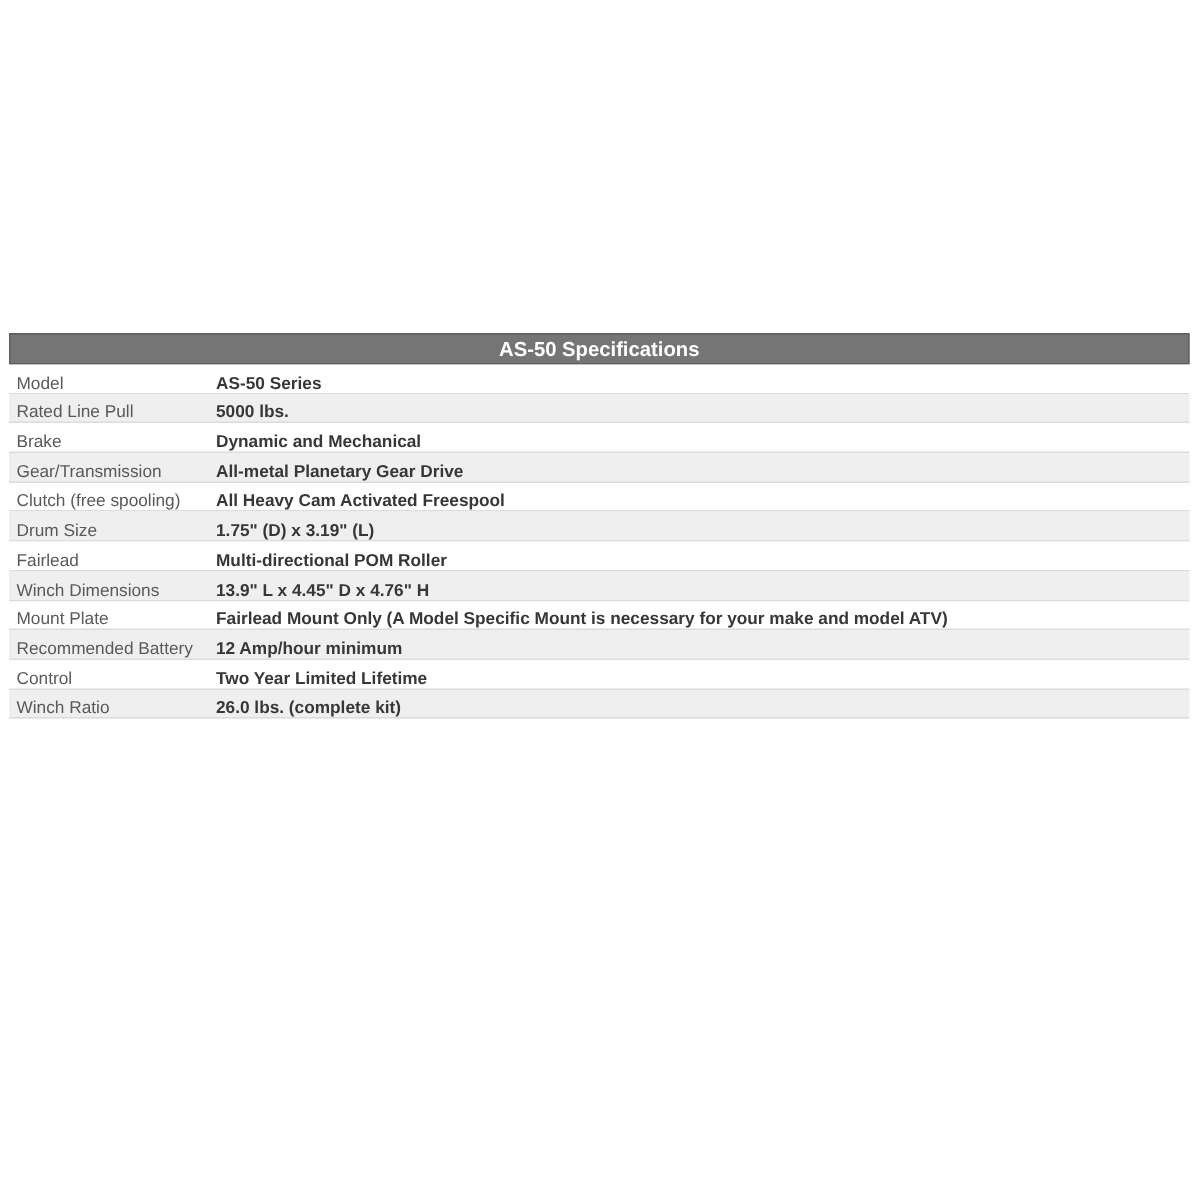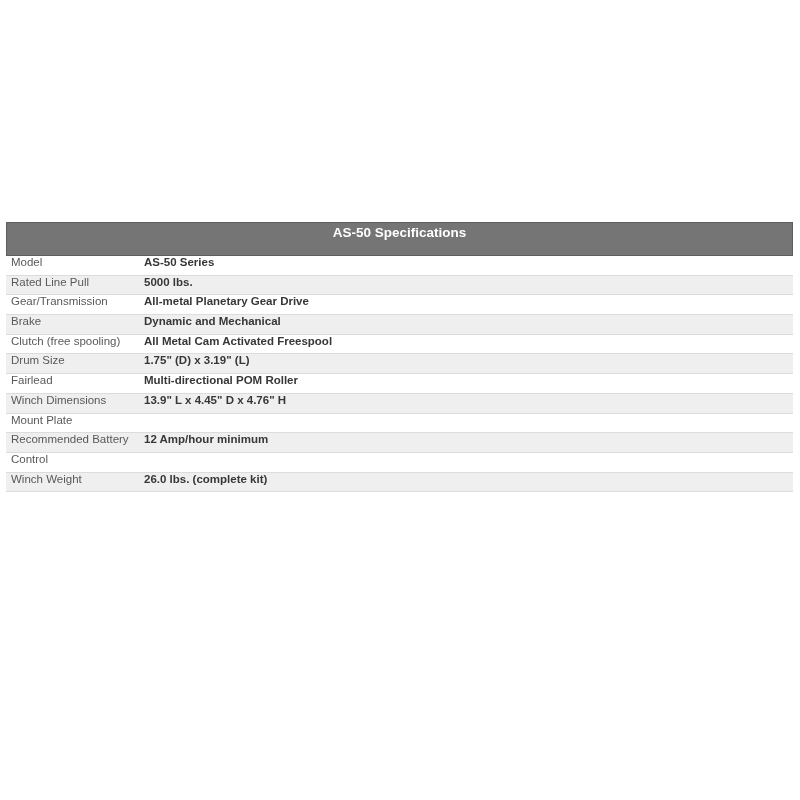--- a/index.html
+++ b/index.html
@@ -15,36 +15,36 @@
     overflow: hidden;
   }
   .spec-table {
     position: absolute;
     top: 222px;
     left: 6px;
     width: 787px;
   }
   .spec-header {
     box-sizing: border-box;
-    height: 34px;
+    height: 21px;
     background: #757575;
     border: 1px solid #5e5e5e;
     color: #ffffff;
     font-size: 13.5px;
     font-weight: bold;
     text-align: center;
     line-height: 19px;
   }
   .spec-rows {
     width: 100%;
   }
   .spec-row {
     box-sizing: border-box;
     display: flex;
-    align-items: flex-start;
+    align-items: flex-end;
     height: 19.7px;
     border-bottom: 1px solid #dcdcdc;
     background: #ffffff;
     font-size: 11.5px;
   }
   .spec-row:nth-child(even) {
     background: #efefef;
   }
   .spec-cell-label {
     flex: none;
@@ -72,52 +72,54 @@
 
     <div class="spec-row">
       <div class="spec-cell-label">Model</div>
       <div class="spec-cell-value">AS-50 Series</div>
     </div>
     <div class="spec-row">
       <div class="spec-cell-label">Rated Line Pull</div>
       <div class="spec-cell-value">5000 lbs.</div>
     </div>
     <div class="spec-row">
+      <div class="spec-cell-label">Brake</div>
+      <div class="spec-cell-value">Dynamic and Mechanical</div>
+    </div>
+    <div class="spec-row">
       <div class="spec-cell-label">Gear/Transmission</div>
       <div class="spec-cell-value">All-metal Planetary Gear Drive</div>
     </div>
     <div class="spec-row">
-      <div class="spec-cell-label">Brake</div>
-      <div class="spec-cell-value">Dynamic and Mechanical</div>
-    </div>
-    <div class="spec-row">
       <div class="spec-cell-label">Clutch (free spooling)</div>
-      <div class="spec-cell-value">All Metal Cam Activated Freespool</div>
+      <div class="spec-cell-value">All Heavy Cam Activated Freespool</div>
     </div>
     <div class="spec-row">
       <div class="spec-cell-label">Drum Size</div>
       <div class="spec-cell-value">1.75" (D) x 3.19" (L)</div>
     </div>
     <div class="spec-row">
       <div class="spec-cell-label">Fairlead</div>
       <div class="spec-cell-value">Multi-directional POM Roller</div>
     </div>
     <div class="spec-row">
       <div class="spec-cell-label">Winch Dimensions</div>
       <div class="spec-cell-value">13.9" L x 4.45" D x 4.76" H</div>
     </div>
     <div class="spec-row">
       <div class="spec-cell-label">Mount Plate</div>
+      <div class="spec-cell-value">Fairlead Mount Only (A Model Specific Mount is necessary for your make and model ATV)</div>
     </div>
     <div class="spec-row">
       <div class="spec-cell-label">Recommended Battery</div>
       <div class="spec-cell-value">12 Amp/hour minimum</div>
     </div>
     <div class="spec-row">
       <div class="spec-cell-label">Control</div>
+      <div class="spec-cell-value">Two Year Limited Lifetime</div>
     </div>
     <div class="spec-row">
-      <div class="spec-cell-label">Winch Weight</div>
+      <div class="spec-cell-label">Winch Ratio</div>
       <div class="spec-cell-value">26.0 lbs. (complete kit)</div>
     </div>
 
   </div>
 </div>
 
 </body></html>

